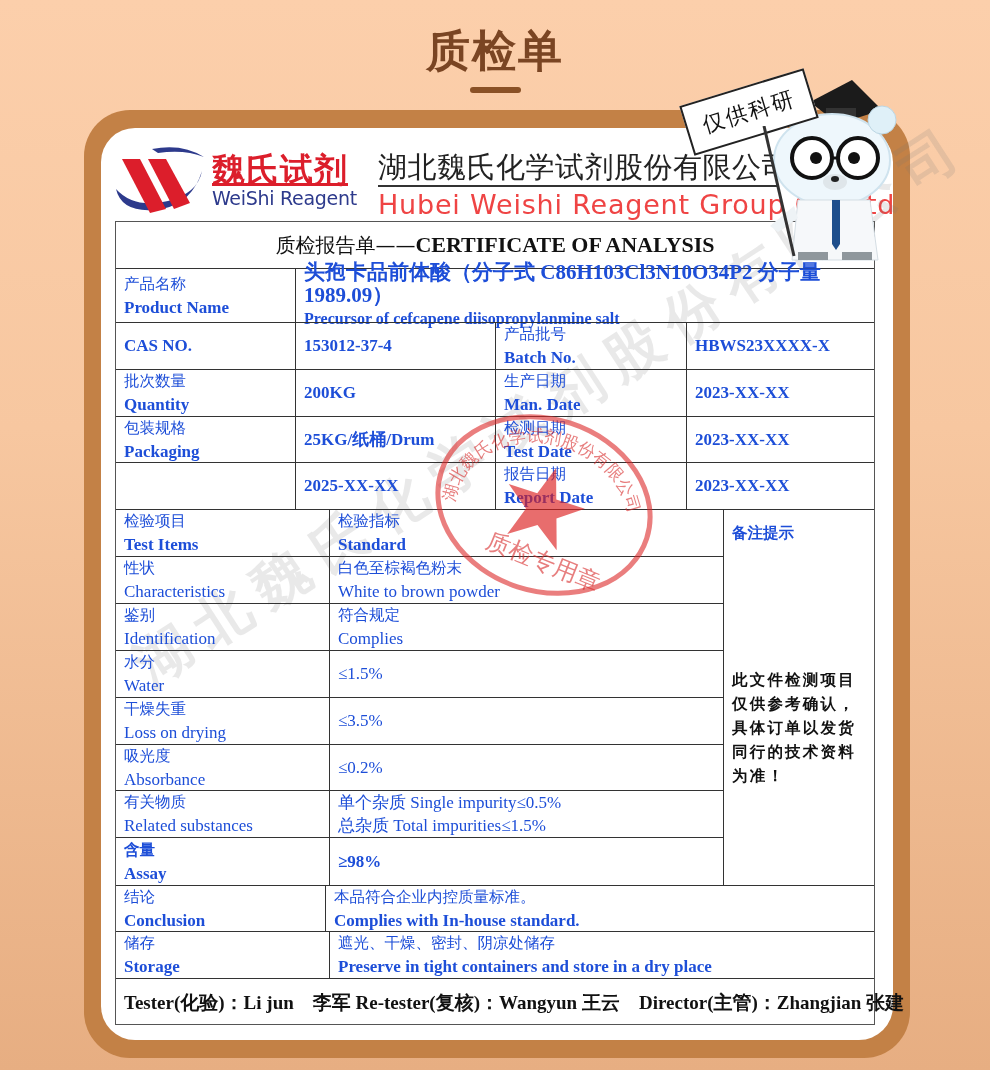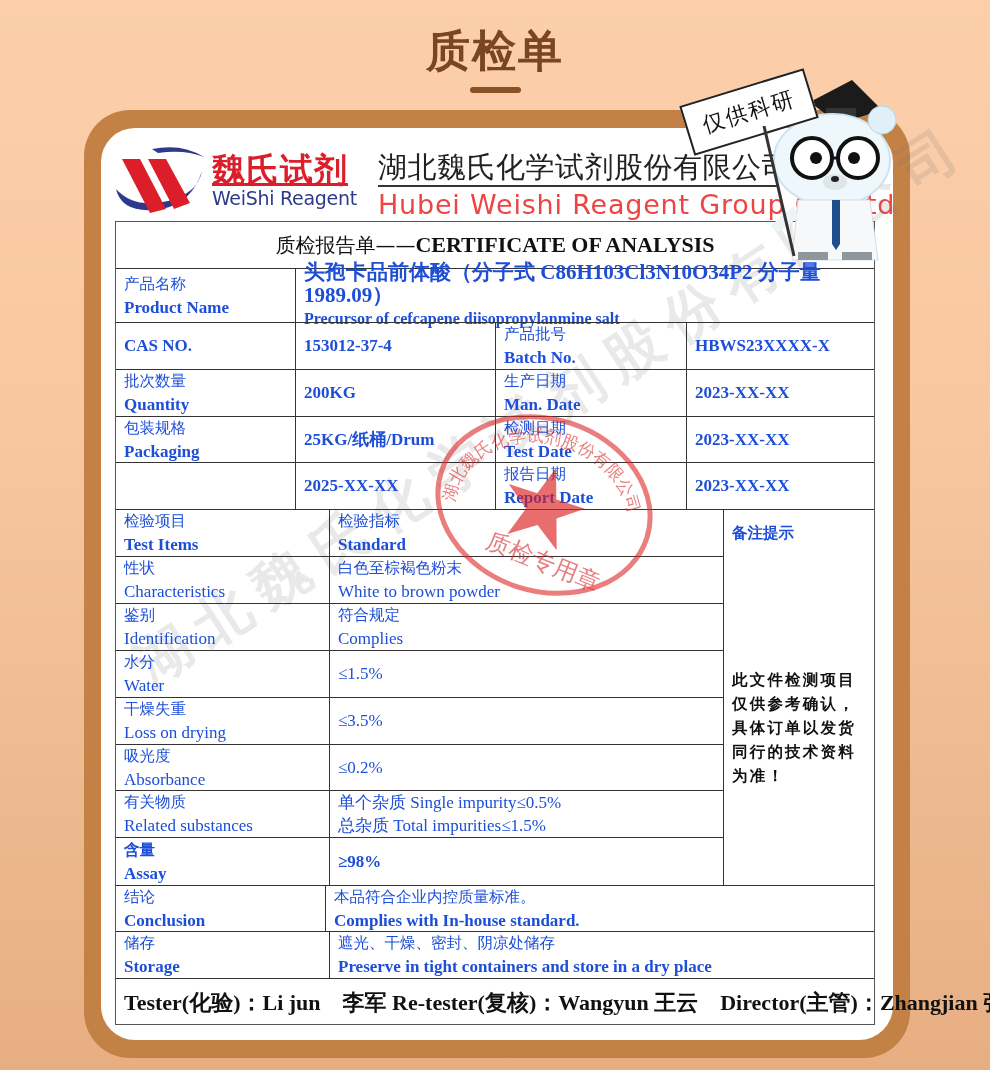--- a/index.html
+++ b/index.html
@@ -66,21 +66,21 @@
   }
   .cert-title .cn { font-size: 20px; font-weight: normal; }
   .remark-body {
     position: absolute; left: 607px; top: 334px; width: 152px; height: 329px;
     border-left: 1.5px solid #333; padding: 112px 6px 0 8px;
     font-family: "DejaVu Sans", sans-serif; font-weight: bold; font-size: 15.5px;
     line-height: 24px; letter-spacing: 2.2px; color: #111;
   }
   .signoff {
     position: absolute; left: 0; top: 756px; width: 100%; height: 48px; border-top: 1.5px solid #333;
-    display: flex; align-items: center; padding-left: 8px; font-weight: bold; font-size: 22px; color: #111;
+    display: flex; align-items: center; padding-left: 8px; font-weight: bold; font-size: 19px; color: #111;
     white-space: pre;
   }
   
   .watermark {
     position: absolute; left: 120px; top: 640px; transform: rotate(-33deg); transform-origin: left top;
     font-family: "DejaVu Sans", sans-serif; font-weight: bold; font-size: 56px; color: rgba(120,120,120,0.16);
     letter-spacing: 14px; white-space: nowrap; pointer-events: none;
   }
   .stamp { position: absolute; left: 428px; top: 410px; width: 232px; height: 190px; pointer-events: none; }
   

